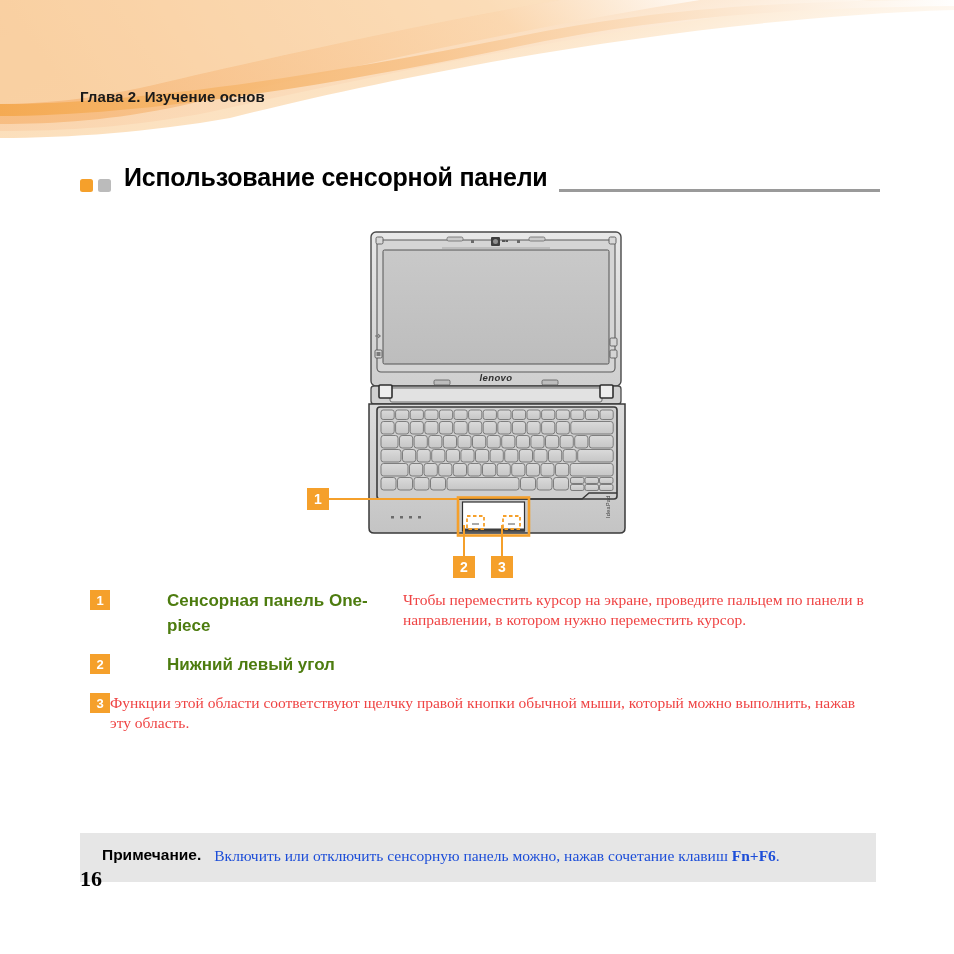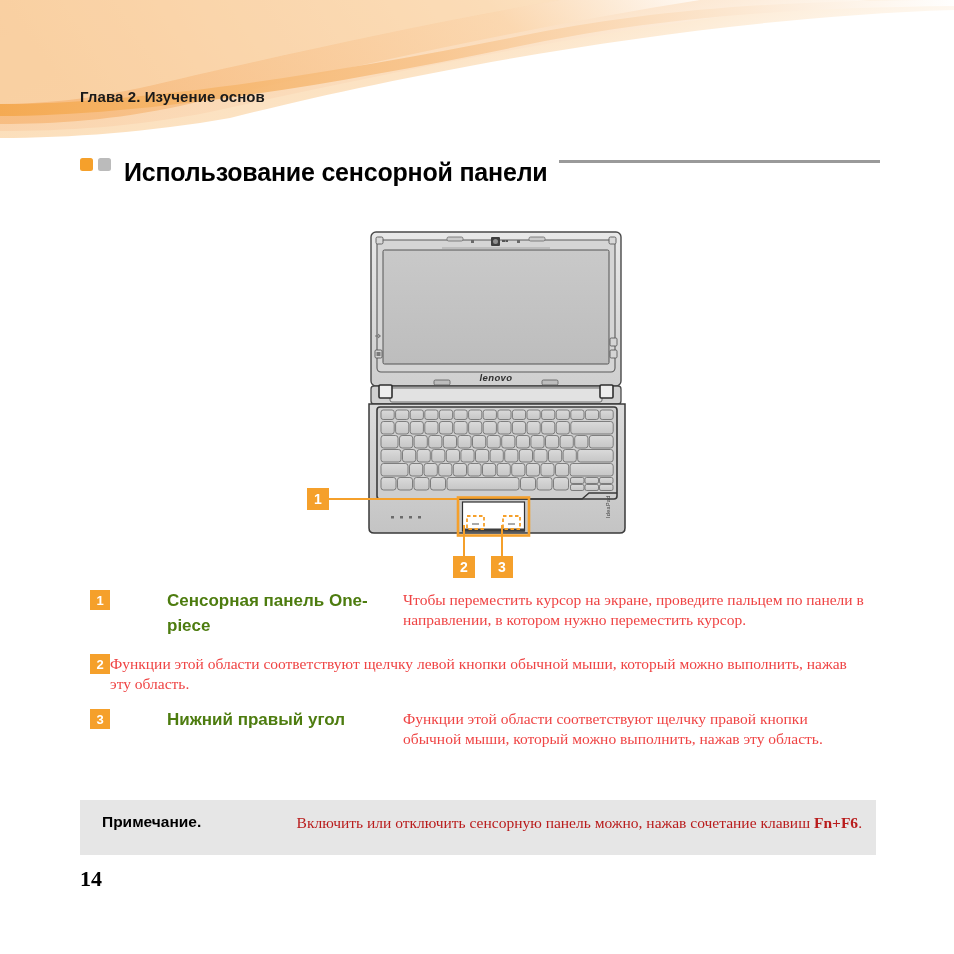--- a/index.html
+++ b/index.html
@@ -38,21 +38,21 @@
   }
 
   
   .section-heading {
     position: absolute;
     left: 80px;
     top: 158px;
     width: 800px;
     height: 34px;
     display: flex;
-    align-items: flex-start;
+    align-items: flex-end;
   }
   .bullet-sq {
     width: 13px;
     height: 13px;
     border-radius: 2.5px;
     flex: 0 0 auto;
   }
   .bullet-orange { background: #F5A02B; }
   .bullet-gray   { background: #BBBBBB; margin-left: 5px; }
   .section-title-text {
@@ -147,42 +147,42 @@
     font-size: 15.5px;
     line-height: 19.5px;
     color: #ef4444;
     margin-top: 2px;
   }
 
   
   .note-box {
     position: absolute;
     left: 80px;
-    top: 800px;
+    top: 833px;
     width: 760px;
-    padding: 12px 14px 22px 22px;
+    padding: 12px 14px 16px 22px;
     background: #E6E6E6;
     display: flex;
     align-items: flex-start;
-    text-align: right;
   }
   .note-label {
     flex: 0 0 auto;
     font-size: 15.5px;
     font-weight: bold;
     color: #000000;
     white-space: nowrap;
     padding-top: 1px;
   }
   .note-body {
     flex: 1 1 auto;
+    margin-left: 13px;
     font-family: "Liberation Serif", serif;
     font-size: 15.5px;
     line-height: 21px;
-    color: #b91c1c;
+    color: #1d4ed8;
   }
   .note-key {
     font-weight: bold;
   }
 
   
   .page-number {
     position: absolute;
     left: 80px;
     top: 866px;
@@ -444,29 +444,28 @@
 <div class="desc-table">
 
   <div class="desc-row">
     <span class="desc-num">1</span>
     <span class="desc-label">Сенсорная панель One-piece</span>
     <span class="desc-text">Чтобы переместить курсор на экране, проведите пальцем по панели в направлении, в котором нужно переместить курсор.</span>
   </div>
 
   <div class="desc-row">
     <span class="desc-num">2</span>
-    <span class="desc-text">Функции этой области соответствуют щелчку левой кнопки обычной мыши, который можно выполнить, нажав эту область.</span>
+    <span class="desc-label">Нижний левый угол</span>
   </div>
 
   <div class="desc-row">
     <span class="desc-num">3</span>
-    <span class="desc-label">Нижний правый угол</span>
     <span class="desc-text">Функции этой области соответствуют щелчку правой кнопки обычной мыши, который можно выполнить, нажав эту область.</span>
   </div>
 
 </div>
 
 <div class="note-box">
   <span class="note-label">Примечание.</span>
   <span class="note-body"><span>Включить или отключить сенсорную панель можно, нажав сочетание клавиш </span><span class="note-key">Fn+F6</span><span>.</span></span>
 </div>
 
-<div class="page-number">14</div>
+<div class="page-number">16</div>
 
 </body></html>

